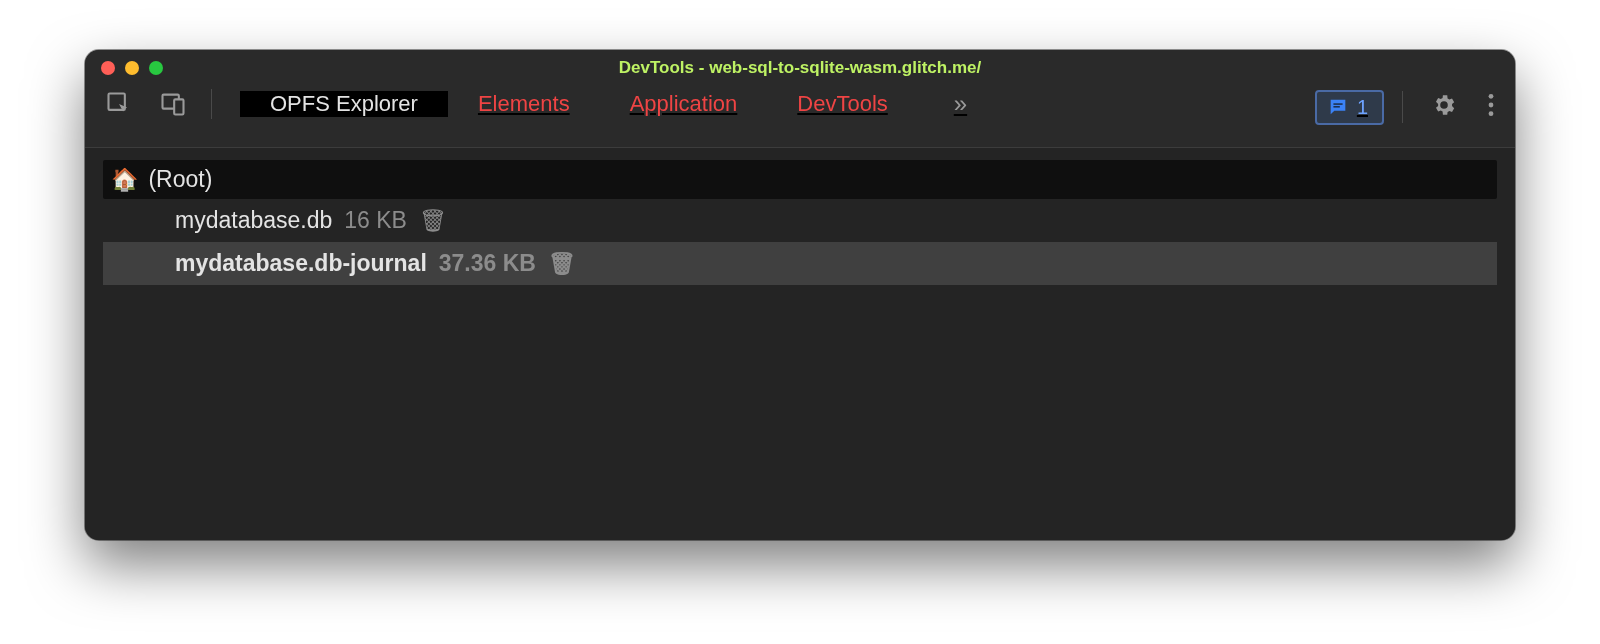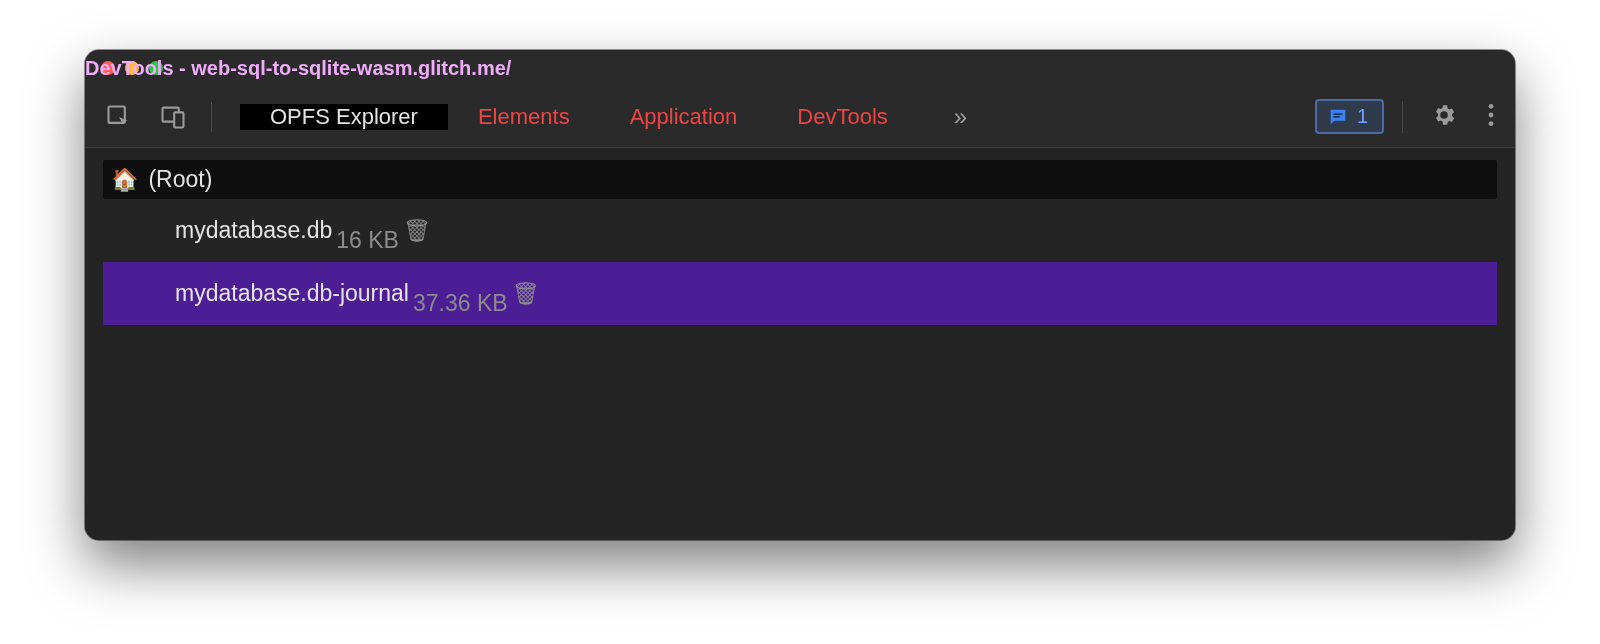--- a/index.html
+++ b/index.html
@@ -37,33 +37,34 @@
     gap: 10px;
     padding-left: 16px;
   }
   .tl { width: 14px; height: 14px; border-radius: 50%; }
   .tl.red { background: #ff5f57; }
   .tl.yellow { background: #febc2e; }
   .tl.green { background: #28c840; }
   .titlebar-title {
     position: absolute;
     left: 0; right: 0;
-    text-align: left;
-    color: #f0abfc;
-    font-size: 20px;
+    text-align: center;
+    color: #bef264;
+    font-size: 17px;
     font-weight: 600;
     pointer-events: none;
   }
   .toolbar {
     height: 62px;
     background: #2a2a2a;
     border-bottom: 1px solid #3c3c3c;
     display: flex;
-    align-items: center;
+    align-items: flex-start;
     padding: 0 10px 0 16px;
+    text-decoration: underline;
   }
   .tb-left {
     display: flex;
     align-items: center;
     gap: 18px;
   }
   .tb-icon-btn {
     color: #9a9a9a;
     display: flex;
     align-items: center;
@@ -150,31 +151,31 @@
     gap: 10px;
     background: #0f0f0f;
     padding: 6px 8px;
     color: #e4e4e4;
     font-size: 23px;
     border-radius: 2px;
   }
   .tree-file-row {
     display: flex;
     align-items: center;
-    gap: 4px;
+    gap: 12px;
     padding: 8px 8px 8px 72px;
     font-size: 23px;
     color: #e4e4e4;
   }
   .tree-file-row.striped {
-    background: #4c1d95;
+    background: #404040;
+    font-weight: bold;
   }
   .file-size {
     color: #8c8c8c;
-    margin-top: 20px;
   }
   .trash-btn {
     color: #8c8c8c;
     font-size: 22px;
     cursor: pointer;
     line-height: 1;
   }
   .home-emoji { font-size: 22px; }
 </style>
 </head>

